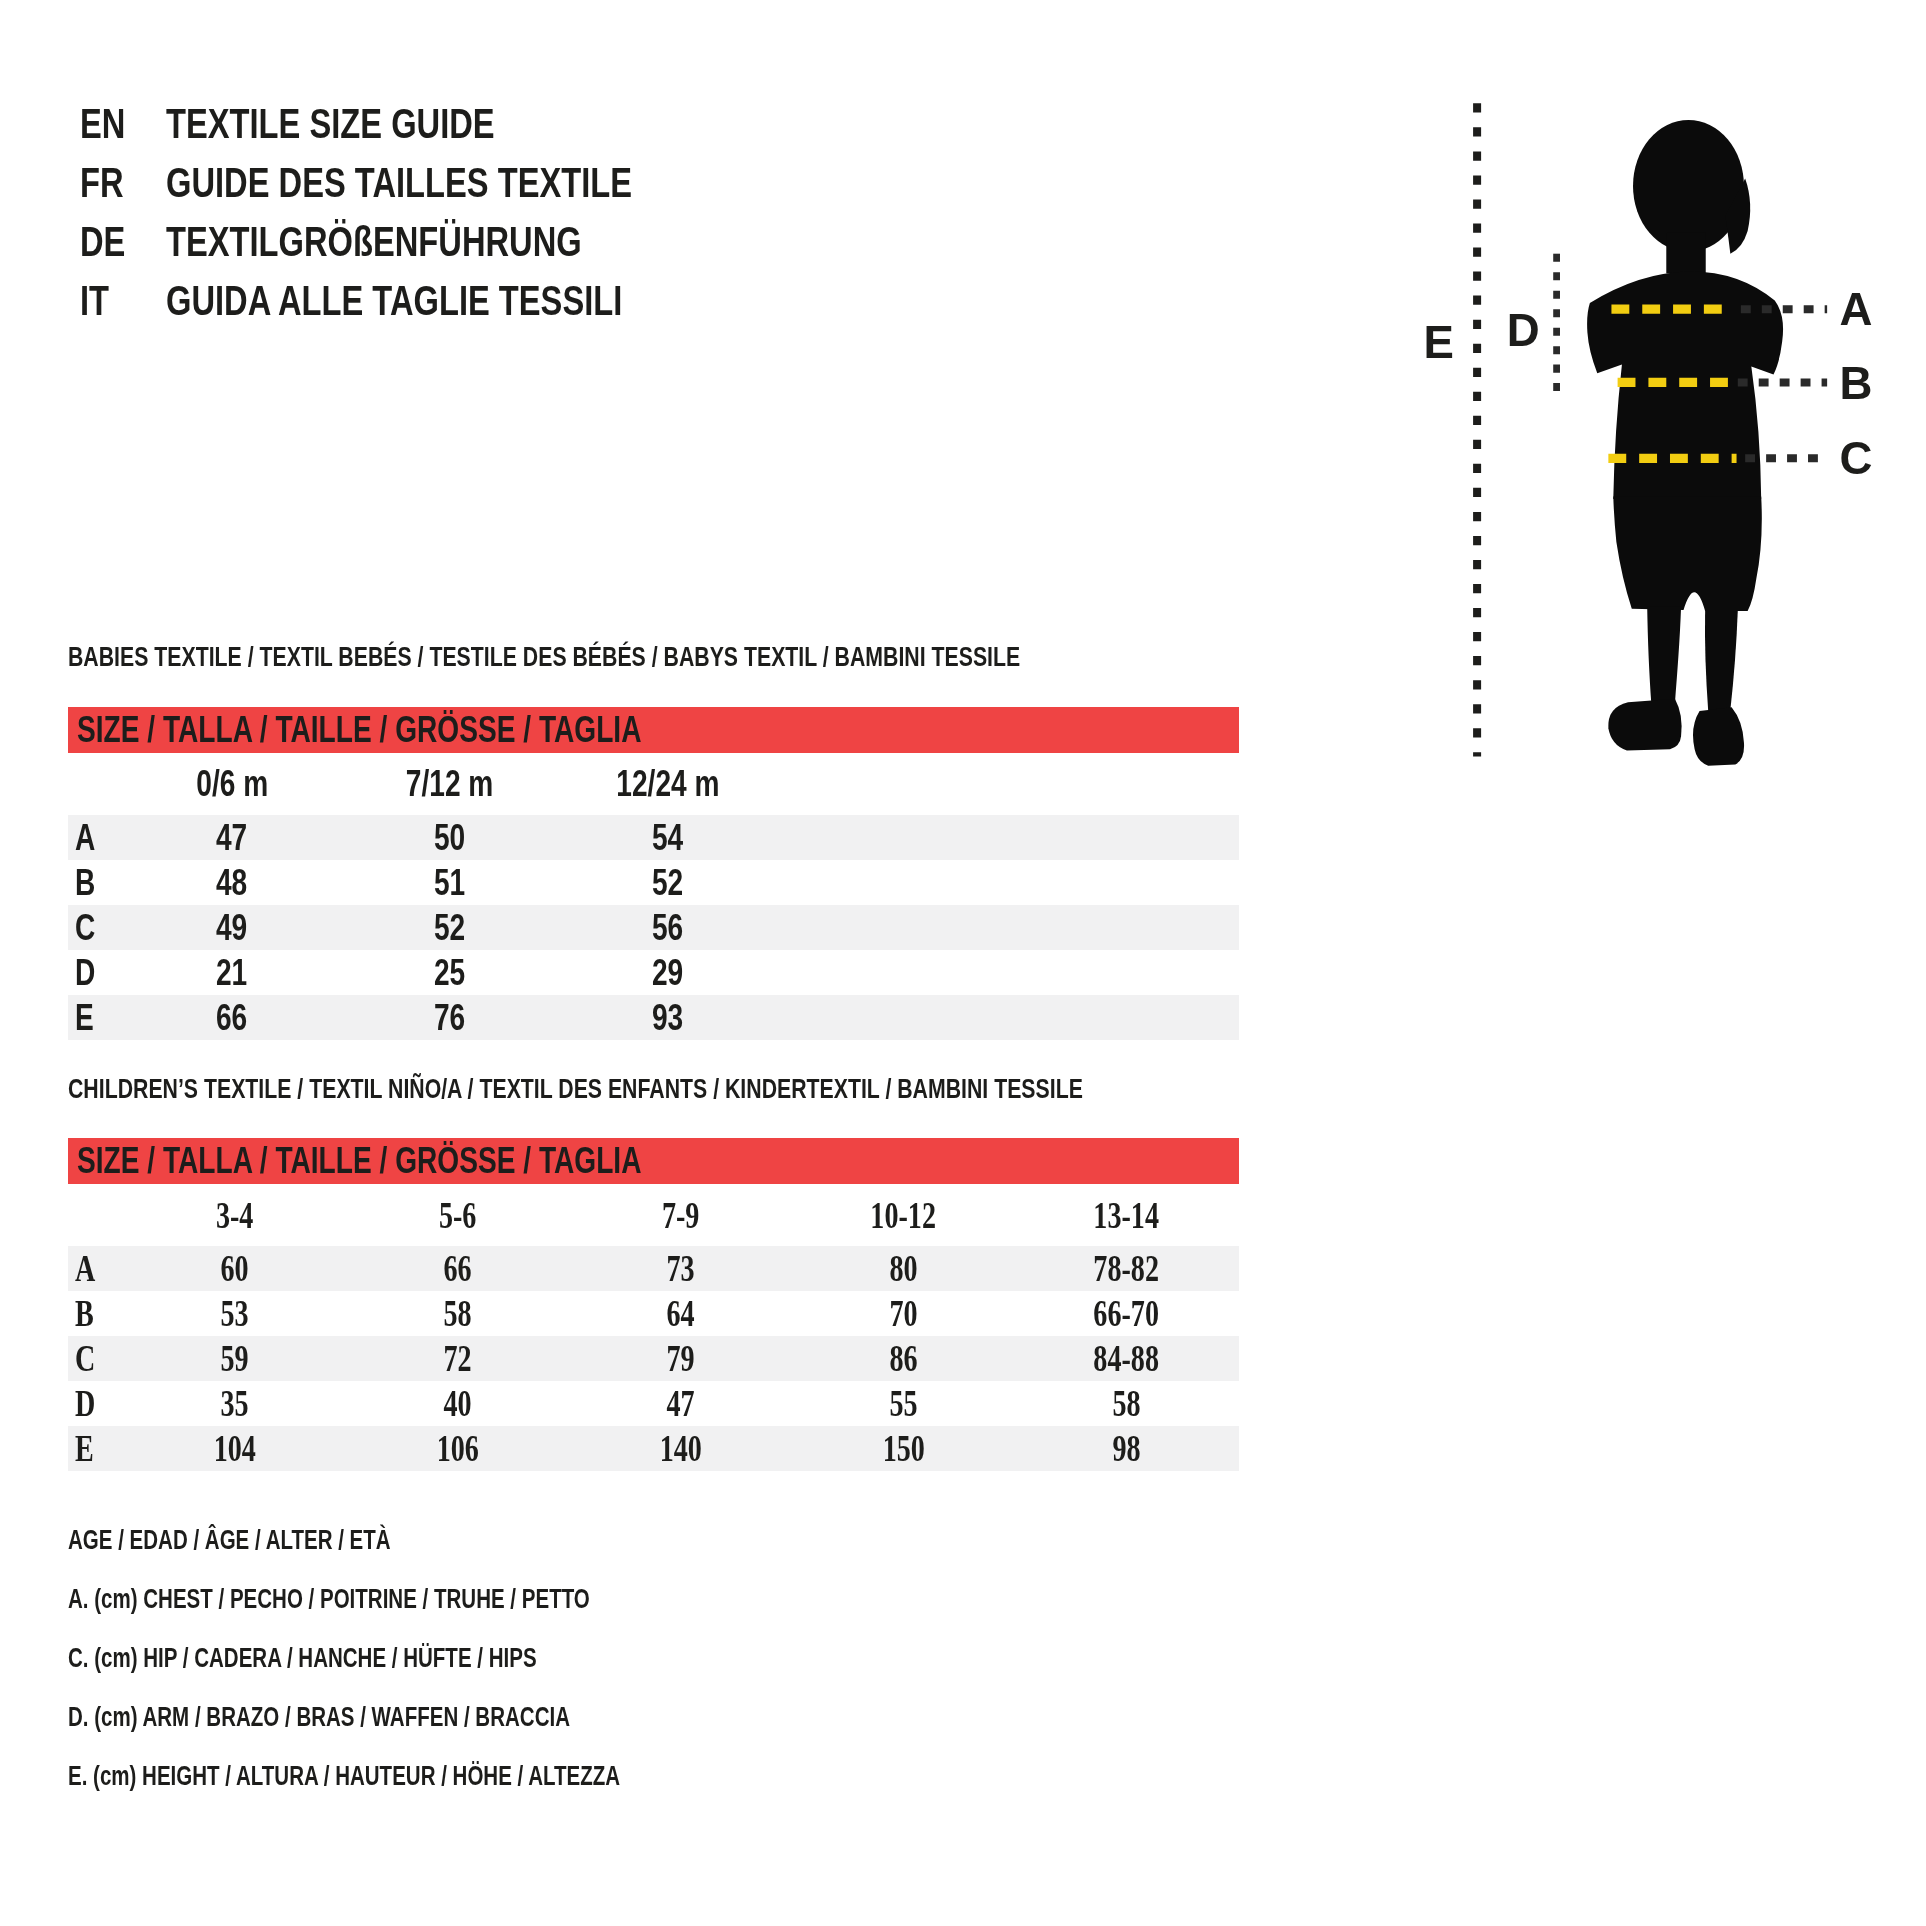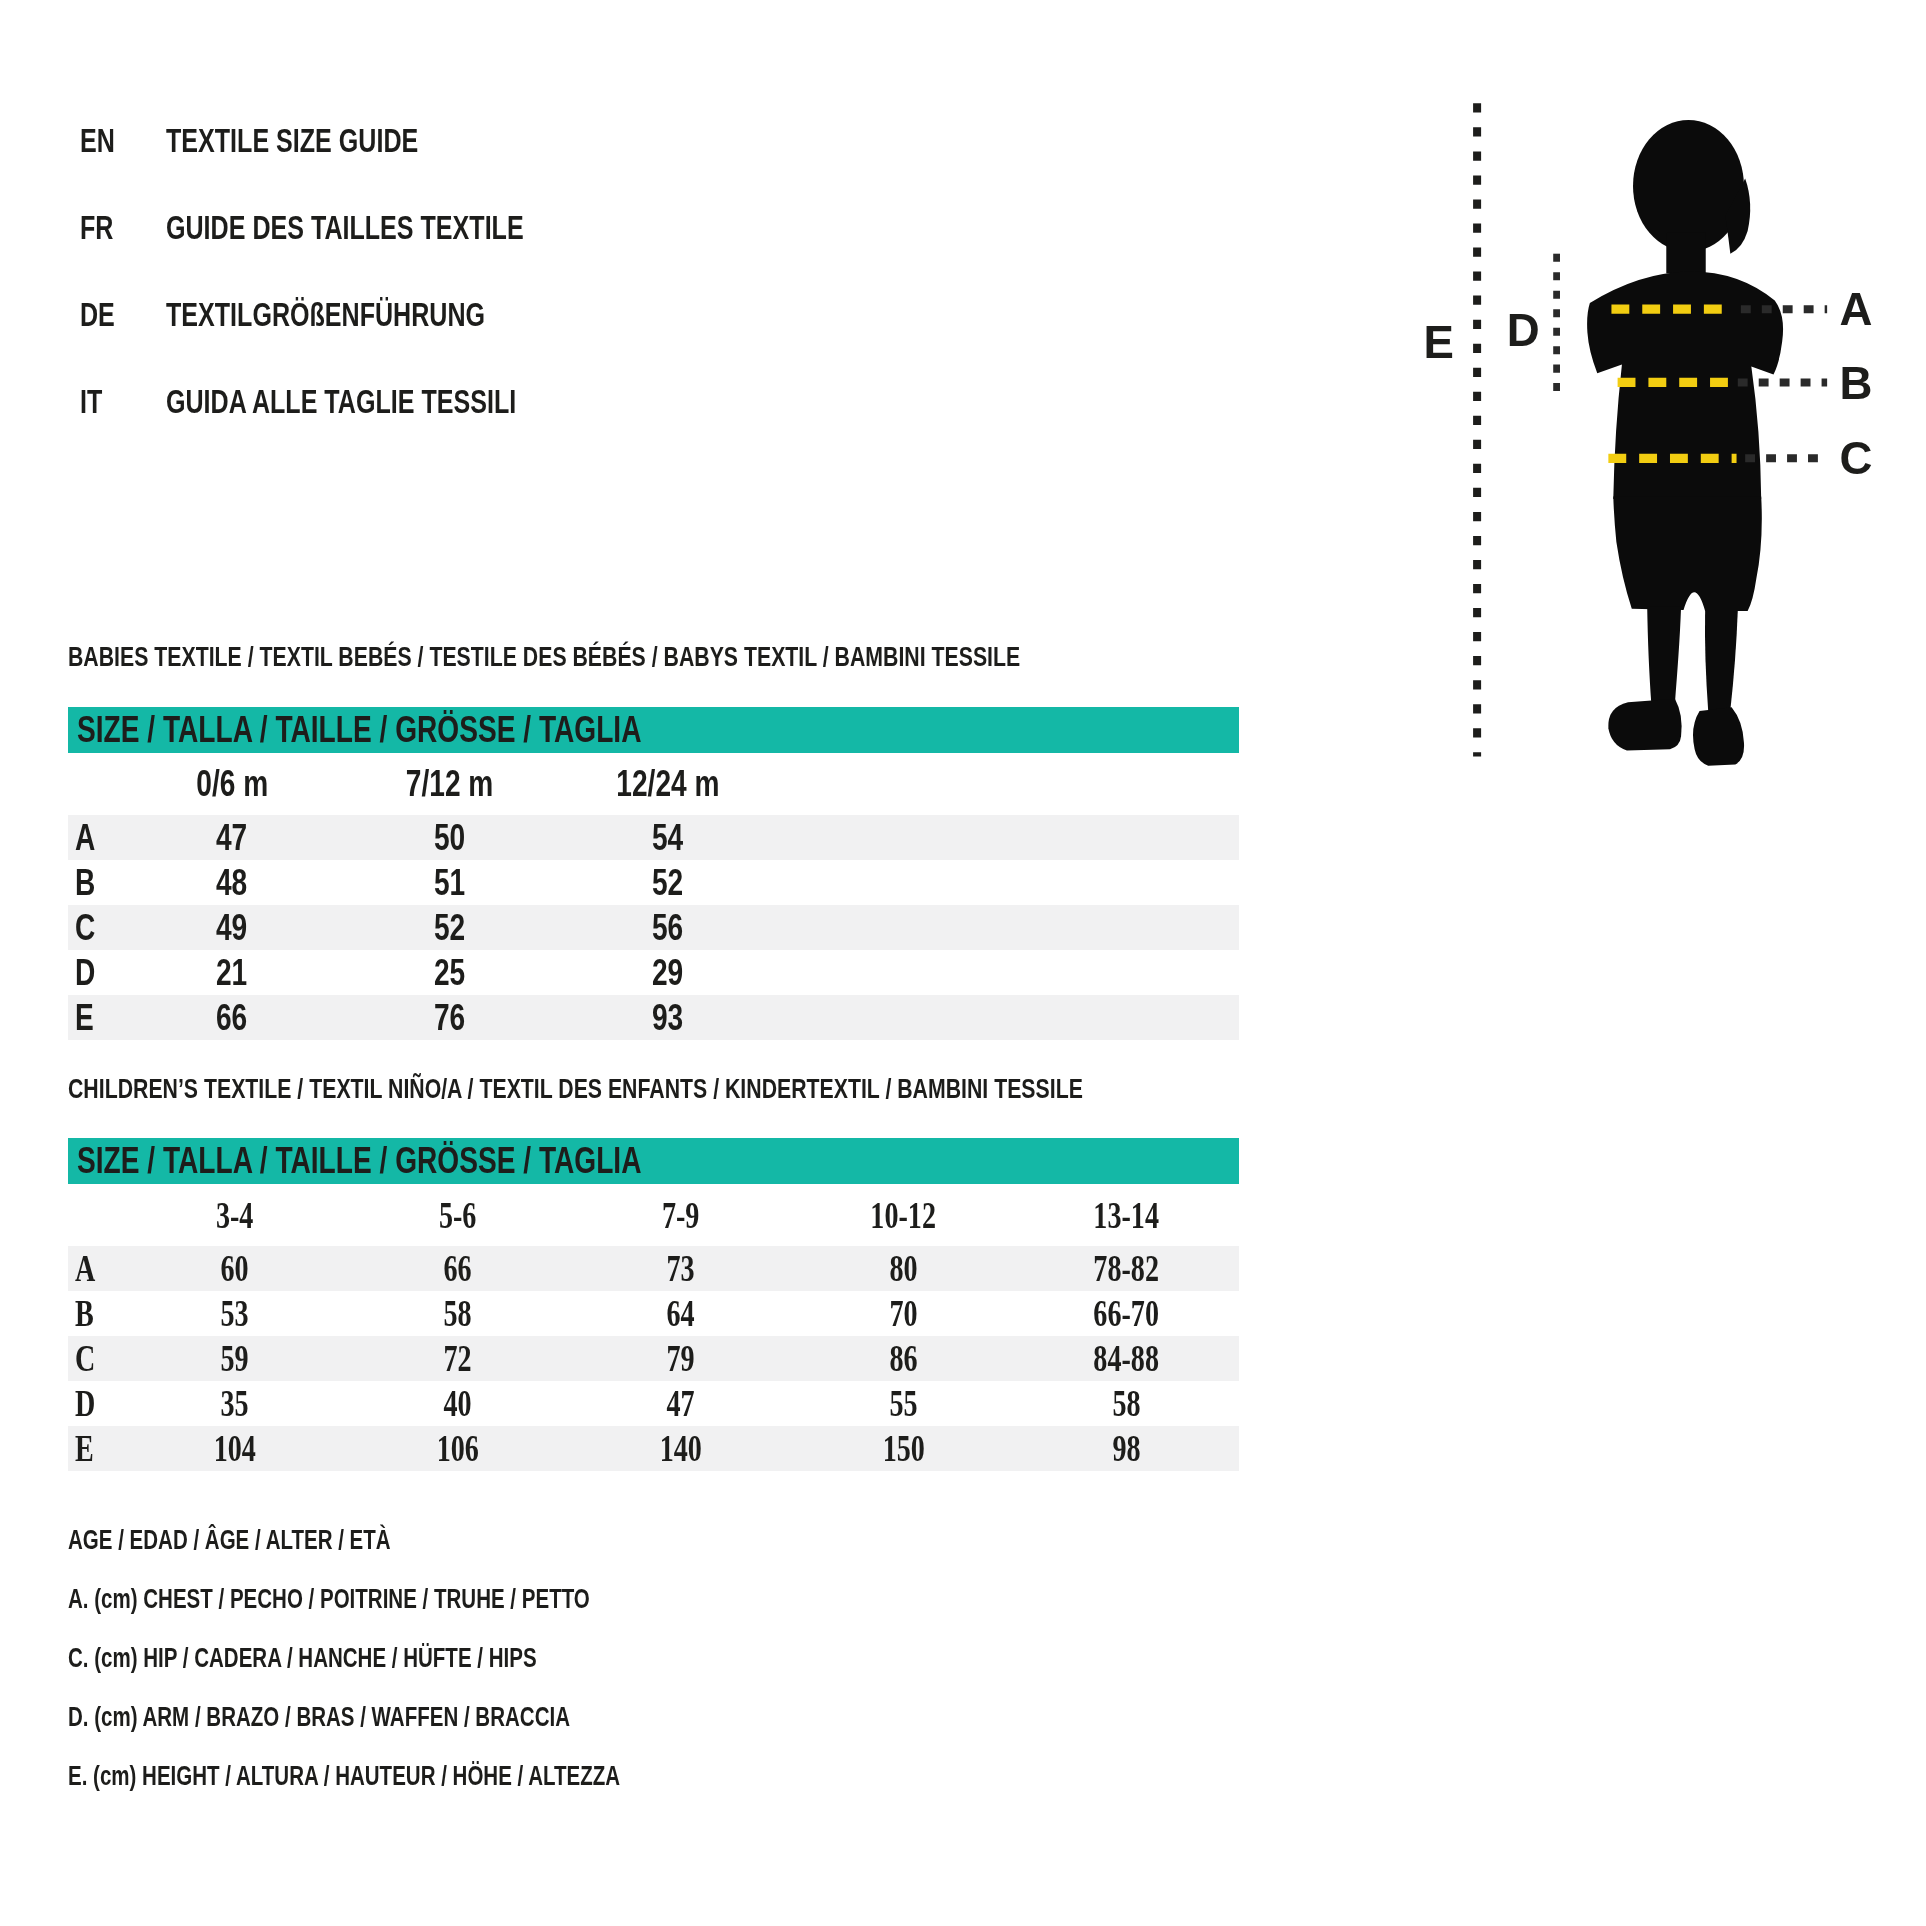--- a/index.html
+++ b/index.html
@@ -4,30 +4,30 @@
 <style>
   * { margin:0; padding:0; box-sizing:border-box; }
   html,body { width:1926px; height:1926px; background:#ffffff; overflow:hidden; }
   body { font-family:"Liberation Sans", sans-serif; color:#1d1d1b; font-weight:700; }
 
   .cond  { display:inline-block; transform:scaleX(0.76); transform-origin:0 50%; white-space:nowrap; }
   .condc { display:inline-block; transform:scaleX(0.76); transform-origin:50% 50%; white-space:nowrap; }
 
   
   .lang-block { position:absolute; left:80px; top:94px; }
-  .lang-row   { display:flex; height:59px; align-items:flex-start; font-size:33px;margin-top:28px; }
+  .lang-row   { display:flex; height:59px; align-items:center; font-size:43px; }
   .lang-code  { width:86px; }
 
   
   .figure-wrap { position:absolute; left:1405px; top:86px; width:493px; height:715px; }
 
   
   .section-title { position:absolute; left:68px; font-size:28px; }
   .tbl { position:absolute; left:68px; width:1171px; }
-  .size-bar { height:46px; background:#14b8a6; display:flex; align-items:center; padding-left:8.6px; font-size:37px; }
+  .size-bar { height:46px; background:#ef4444; display:flex; align-items:center; padding-left:8.6px; font-size:37px; }
   .hrow { display:grid; align-items:center; height:62px; font-size:37px; }
   .drow { display:grid; align-items:center; height:45px; font-size:37px; }
   .bgrid { grid-template-columns:55px 218px 218px 218px 1fr; }
   .cgrid { grid-template-columns:55px 223px 223px 223px 223px 223px;font-family:Liberation Serif, serif; }
   .shade { background:#f1f1f2; }
   .lab { padding-left:7.4px; text-align:left; }
   .val { text-align:center; }
 
   
   .legend { position:absolute; left:68px; top:1511px; }

